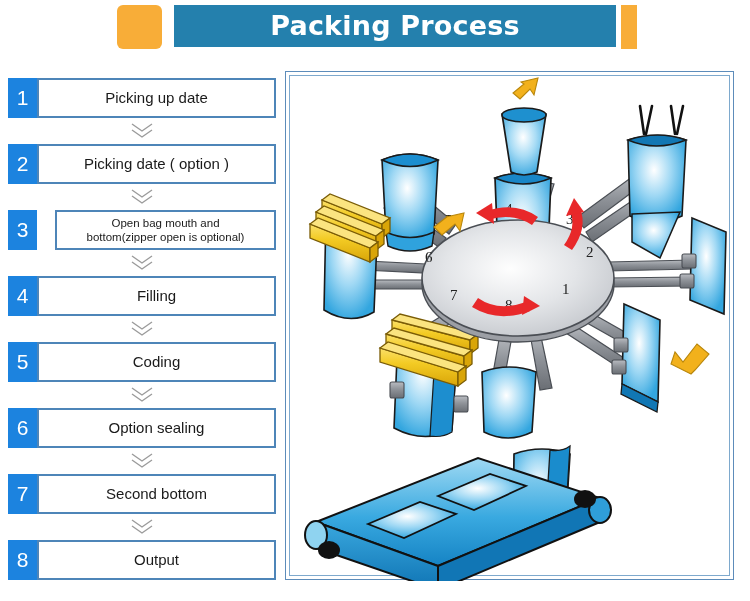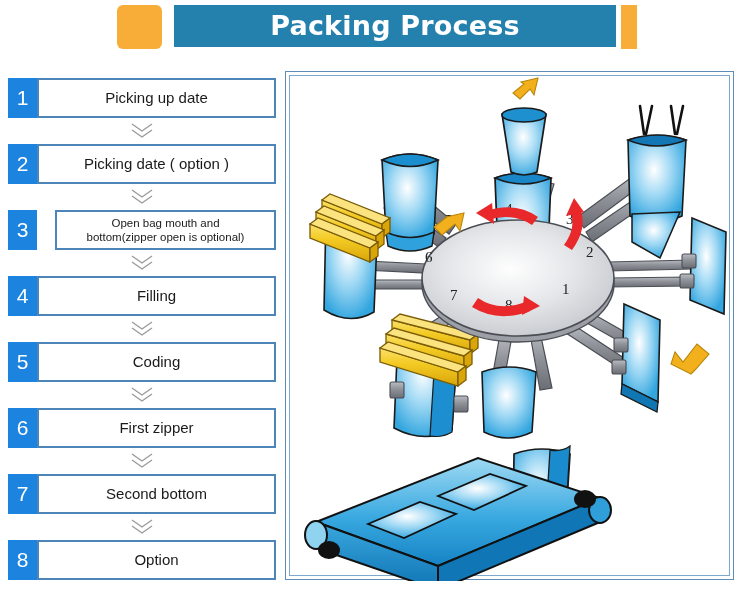--- a/index.html
+++ b/index.html
@@ -191,21 +191,21 @@
   </div>
   <div class="chevron-row">
     <svg width="26" height="20" viewBox="0 0 26 20">
       <polyline points="3,3 13,10 23,3" fill="none" stroke="#9b9b9b" stroke-width="1.4"></polyline>
       <polyline points="3,9 13,16 23,9" fill="none" stroke="#9b9b9b" stroke-width="1.4"></polyline>
     </svg>
   </div>
 
   <div class="step-row">
     <div class="step-badge">6</div>
-    <div class="step-box">First zipper</div>
+    <div class="step-box">Option sealing</div>
   </div>
   <div class="chevron-row">
     <svg width="26" height="20" viewBox="0 0 26 20">
       <polyline points="3,3 13,10 23,3" fill="none" stroke="#9b9b9b" stroke-width="1.4"></polyline>
       <polyline points="3,9 13,16 23,9" fill="none" stroke="#9b9b9b" stroke-width="1.4"></polyline>
     </svg>
   </div>
 
   <div class="step-row">
     <div class="step-badge">7</div>
@@ -213,21 +213,21 @@
   </div>
   <div class="chevron-row">
     <svg width="26" height="20" viewBox="0 0 26 20">
       <polyline points="3,3 13,10 23,3" fill="none" stroke="#9b9b9b" stroke-width="1.4"></polyline>
       <polyline points="3,9 13,16 23,9" fill="none" stroke="#9b9b9b" stroke-width="1.4"></polyline>
     </svg>
   </div>
 
   <div class="step-row">
     <div class="step-badge">8</div>
-    <div class="step-box">Option</div>
+    <div class="step-box">Output</div>
   </div>
 </div>
 
 <div id="panel">
   <div id="panel-inner"></div>
 
   <svg id="diagram" viewBox="0 0 449 509">
     <defs>
       <radialGradient id="bagGrad" cx="45%" cy="40%" r="62%">
         <stop offset="0%" stop-color="#ffffff"></stop>

